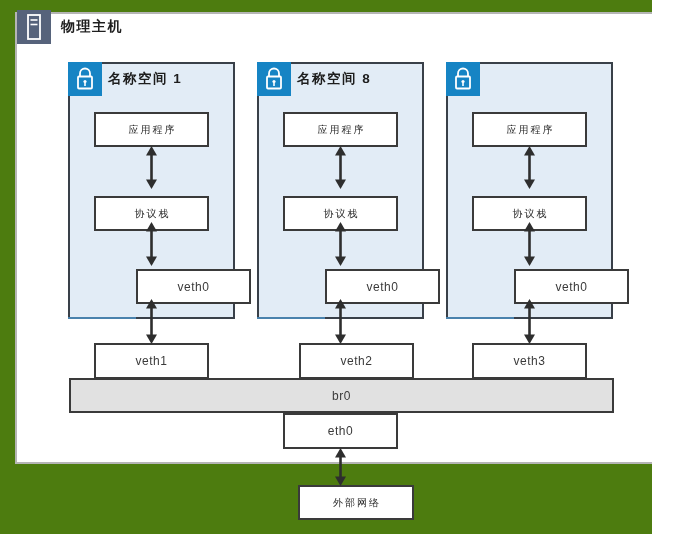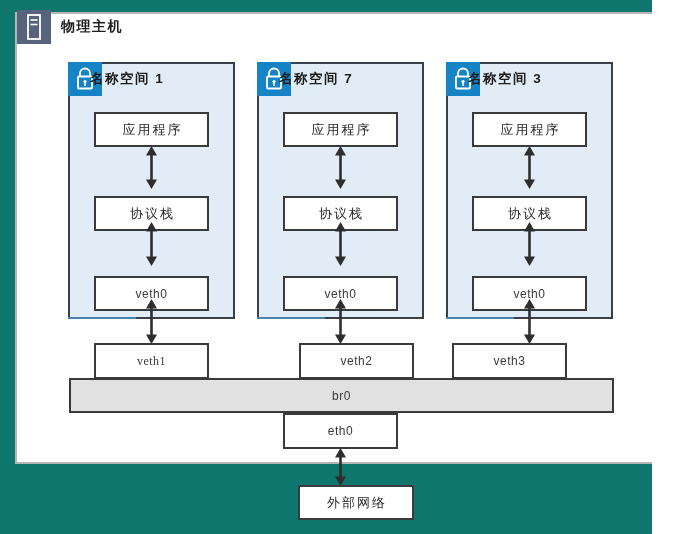--- a/index.html
+++ b/index.html
@@ -1,21 +1,21 @@
 <!DOCTYPE html>
 <html style="--namespace_fill: #e2ecf6; --namespace_border: #394049; --lock_badge: #1684c4; --host_icon_bg: #56637b; --bridge_fill: #e1e1e1; --node_border: #3a3a3a; --outer_border: #b5b5b5; --arrow: #2e2e2e; --accent_line: #4a82ad;"><head>
 <meta charset="utf-8">
 <style>
   html,body { margin:0; padding:0; background:#ffffff; }
   body {
     width:682px; height:534px;
     font-family:"Liberation Sans","DejaVu Sans",sans-serif;
     -webkit-font-smoothing:antialiased;
   }
-  .canvas { position:relative; width:652px; height:534px; background:#0f766e; overflow:hidden; }
+  .canvas { position:relative; width:652px; height:534px; background:#4d7c0f; overflow:hidden; }
 
   
   .host-box {
     position:absolute; left:15px; top:12px; width:649px; height:452px;
     border:2px solid var(--outer_border,#b5b5b5); box-sizing:border-box; background:#ffffff;
   }
   .host-icon {
     position:absolute; left:17px; top:10px; width:34px; height:34px;
     background:var(--host_icon_bg,#56637b);
     display:flex; align-items:center; justify-content:center; z-index:3;
@@ -35,45 +35,45 @@
   }
   .ns-1 { left:68px; }
   .ns-2 { left:257px; }
   .ns-3 { left:446px; }
   .ns-badge {
     position:absolute; left:-2px; top:-2px; width:34px; height:34px;
     background:var(--lock_badge,#1684c4);
     display:flex; align-items:center; justify-content:center;
   }
   .ns-title {
-    position:absolute; left:20px; top:-2px; height:34px;
+    position:absolute; left:38px; top:-2px; height:34px;
     display:flex; align-items:center;
     font-size:13.5px; font-weight:bold; letter-spacing:1.5px; color:#1d1d1d; white-space:nowrap;
   }
   .ns-accent {
     position:absolute; left:-2px; bottom:-2px; width:68px; height:2px;
     background:var(--accent_line,#4a82ad);
   }
 
   
   .node {
     position:absolute; box-sizing:border-box; background:#ffffff;
     border:2px solid var(--node_border,#3a3a3a);
     display:flex; align-items:center; justify-content:center;
-    font-size:13px; color:#2b2b2b; z-index:2; white-space:nowrap;
+    font-size:10px; color:#2b2b2b; z-index:2; white-space:nowrap;
   }
   .zh { letter-spacing:2px; padding-left:2px; }
   .ns .node { left:24px; width:115px; height:35px; }
   .node-app   { top:48px;  }
   .node-stack { top:132px; }
-  .node-veth  { top:212px; }
+  .node-veth  { top:205px;margin-left:42px; }
 
   .latin { font-size:12px; color:#3a3a3a; letter-spacing:0.5px; }
   .veth-host { top:343px; width:115px; height:36px; }
-  .vh-1 { left:94px;font-family:Liberation Serif, serif; } .vh-2 { left:283px;margin-left:16px; } .vh-3 { left:452px; }
+  .vh-1 { left:94px; } .vh-2 { left:283px;margin-left:16px; } .vh-3 { left:472px; }
 
   .bridge {
     position:absolute; left:69px; top:378px; width:545px; height:35px;
     background:var(--bridge_fill,#e1e1e1); z-index:2;text-align:center;
   }
   .uplink   { left:283px; top:413px; width:115px; height:36px; }
   .external { left:282px; top:485px; width:116px; height:35px;margin-left:16px; }
 
   
   .arrow-layer { position:absolute; left:0; top:0; width:682px; height:534px; z-index:4; pointer-events:none; }
@@ -112,37 +112,36 @@
 
   <div class="ns ns-2">
     <div class="ns-badge">
       <svg width="34" height="34" viewBox="0 0 34 34">
         <path d="M12 15 v-3.5 a5 5 0 0 1 10 0 V15" fill="none" stroke="#ffffff" stroke-width="1.8"></path>
         <rect x="10" y="14.5" width="14" height="12" rx="1" fill="none" stroke="#ffffff" stroke-width="1.8"></rect>
         <circle cx="17" cy="19.5" r="1.6" fill="#ffffff"></circle>
         <line x1="17" y1="20.5" x2="17" y2="24" stroke="#ffffff" stroke-width="1.6"></line>
       </svg>
     </div>
-    <div class="ns-title">名称空间 7</div>
+    <div class="ns-title">名称空间 8</div>
     <div class="node node-app zh">应用程序</div>
     <div class="node node-stack zh">协议栈</div>
     <div class="node node-veth latin">veth0</div>
     <div class="ns-accent"></div>
   </div>
 
   <div class="ns ns-3">
     <div class="ns-badge">
       <svg width="34" height="34" viewBox="0 0 34 34">
         <path d="M12 15 v-3.5 a5 5 0 0 1 10 0 V15" fill="none" stroke="#ffffff" stroke-width="1.8"></path>
         <rect x="10" y="14.5" width="14" height="12" rx="1" fill="none" stroke="#ffffff" stroke-width="1.8"></rect>
         <circle cx="17" cy="19.5" r="1.6" fill="#ffffff"></circle>
         <line x1="17" y1="20.5" x2="17" y2="24" stroke="#ffffff" stroke-width="1.6"></line>
       </svg>
     </div>
-    <div class="ns-title">名称空间 3</div>
     <div class="node node-app zh">应用程序</div>
     <div class="node node-stack zh">协议栈</div>
     <div class="node node-veth latin">veth0</div>
     <div class="ns-accent"></div>
   </div>
 
   <div class="node veth-host vh-1 latin">veth1</div>
   <div class="node veth-host vh-2 latin">veth2</div>
   <div class="node veth-host vh-3 latin">veth3</div>
 

